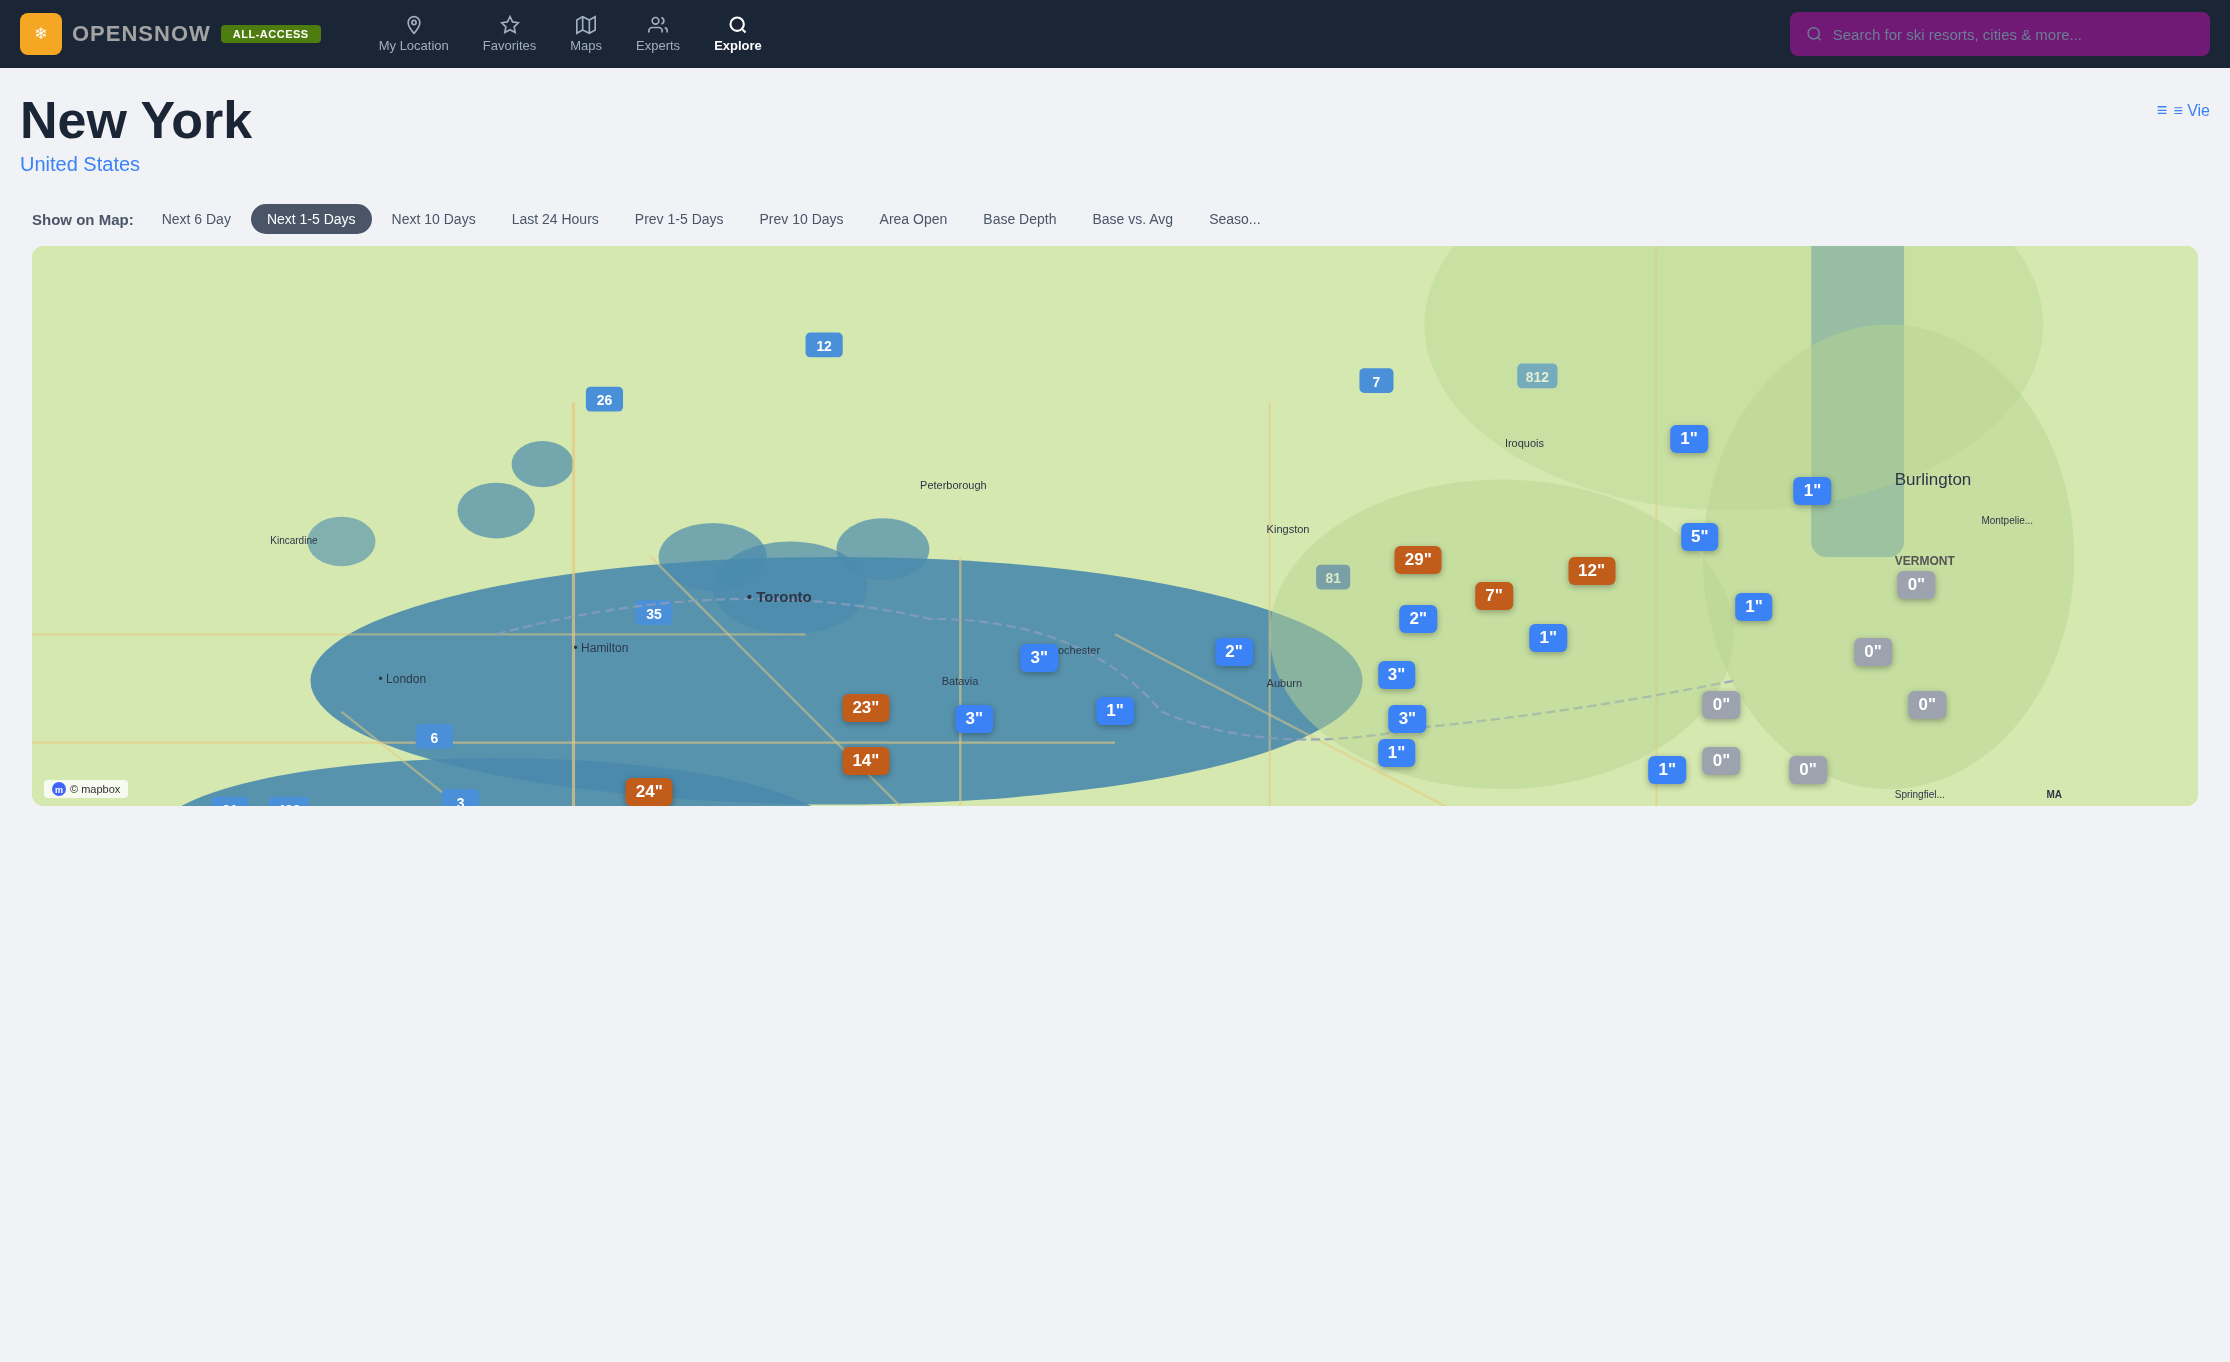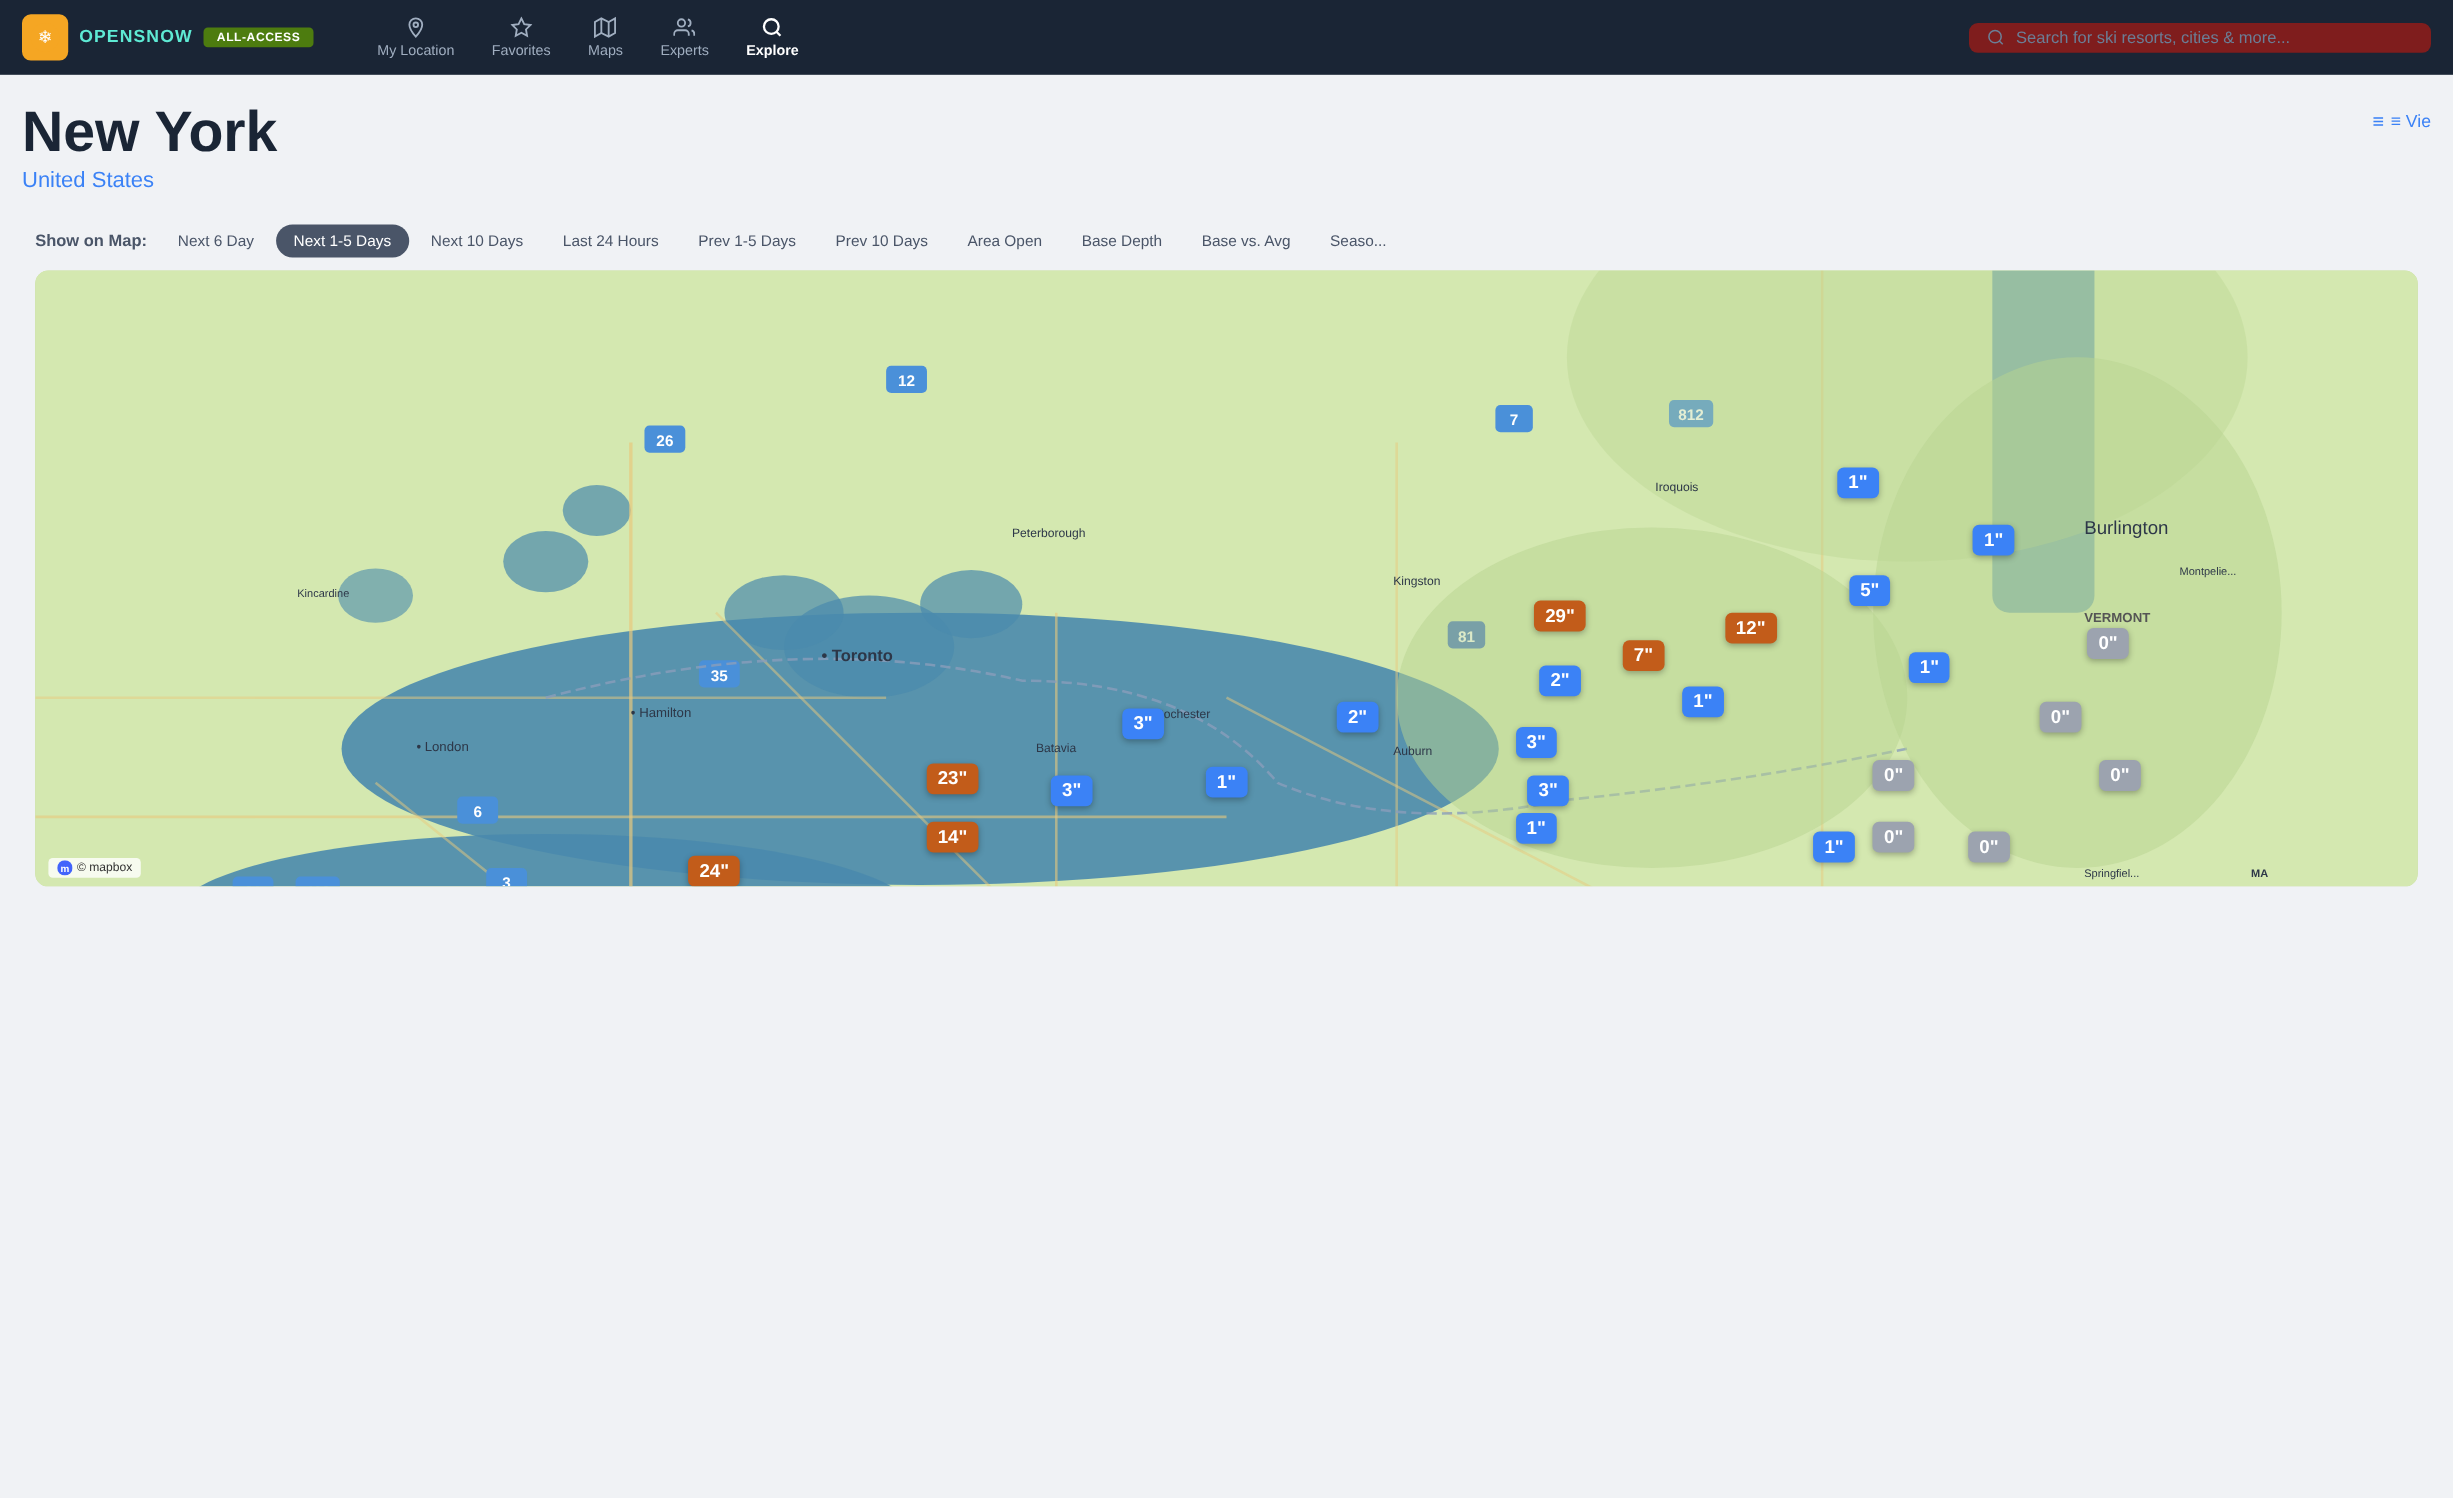--- a/index.html
+++ b/index.html
@@ -24,22 +24,22 @@
       width: 42px;
       height: 42px;
       background: #f5a623;
       border-radius: 8px;
       display: flex;
       align-items: center;
       justify-content: center;
       font-size: 22px;
     }
     .logo-text {
-      color: #5eead4;
-      font-size: 16px;
+      color: #a3a3a3;
+      font-size: 22px;
       font-weight: 700;
       letter-spacing: 1px;
       text-align: center;
     }
     .all-access-badge {
       background: #4d7c0f;
       color: white;
       font-size: 11px;
       font-weight: 700;
       padding: 3px 12px;
@@ -61,28 +61,28 @@
       font-size: 13px;
       padding: 6px 14px;
       border-radius: 6px;
       cursor: pointer;
       text-decoration: none;
     }
     .nav-item.active { color: white; font-weight: 600; }
     .nav-item svg { width: 20px; height: 20px; }
     .search-bar {
       margin-left: auto;
-      background: #7f1d1d;
+      background: #701a75;
       border-radius: 8px;
       display: flex;
       align-items: center;
       padding: 0 16px;
       gap: 10px;
       width: 420px;
-      height: 27px;
+      height: 44px;
     }
     .search-bar input {
       background: transparent;
       border: none;
       color: #a0aec0;
       font-size: 15px;
       outline: none;
       width: 100%;
     }
     .search-bar input::placeholder { color: #6b7e96; }

